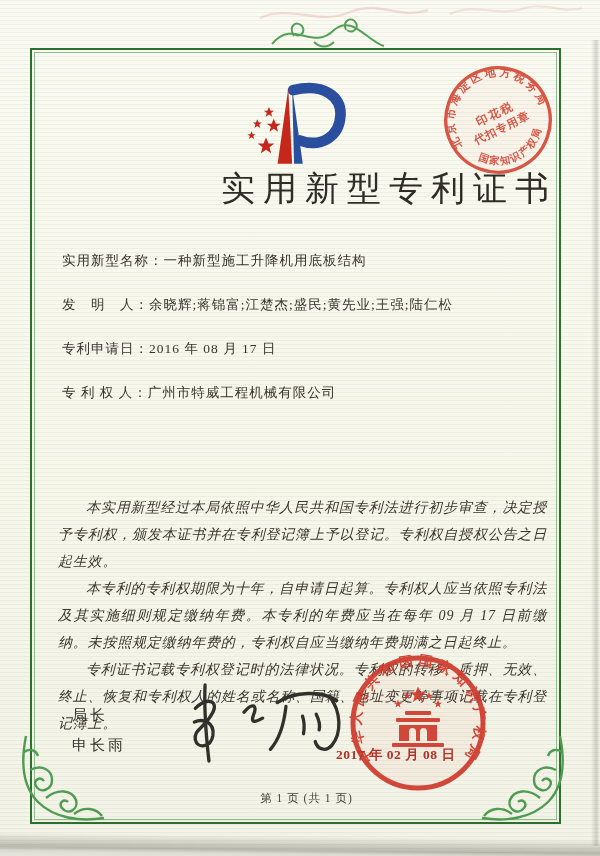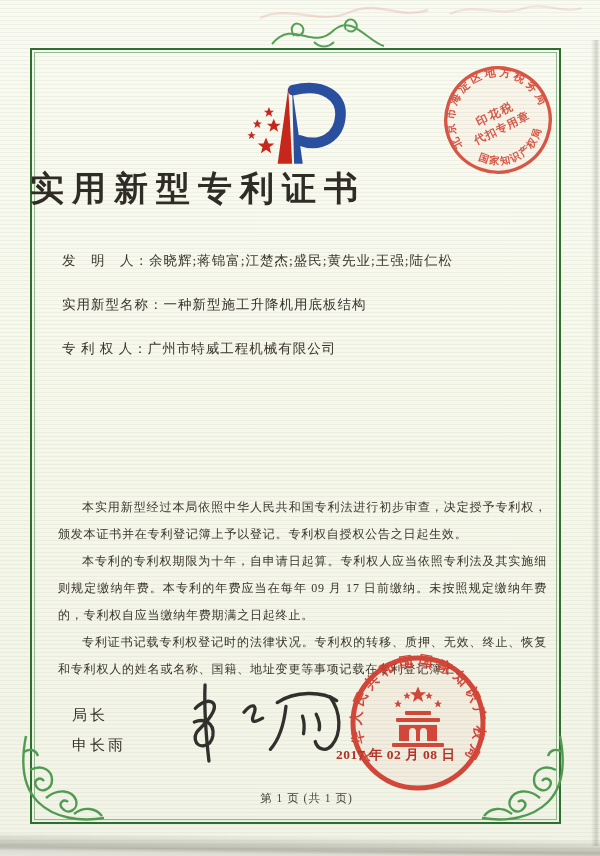--- a/index.html
+++ b/index.html
@@ -16,29 +16,29 @@
     transform:rotate(.7deg);}
   .paper-edge-right{position:absolute;top:40px;bottom:10px;left:591px;width:9px;
     background:linear-gradient(90deg,rgba(0,0,0,0),rgba(100,100,90,.25) 60%,rgba(0,0,0,0));}
   
   .frame{position:absolute;left:30px;top:48px;width:527px;height:772px;
     border:2px solid #2e6e31;}
   .frame-inner{position:absolute;inset:2px;border:1px solid #8cbb8c;}
   
   .cert-no{position:absolute;left:55px;top:86px;font-size:13.5px;letter-spacing:1.5px;color:#3d3b33;}
   .logo{position:absolute;left:238px;top:80px;width:116px;height:88px;}
-  .title{position:absolute;left:30px;width:527px;top:166px;text-align:left;
-    font-size:34px;font-weight:bold;letter-spacing:8px;color:#2f2c26;}
+  .title{position:absolute;left:30px;width:527px;top:166px;text-align:right;
+    font-size:34px;font-weight:normal;letter-spacing:8px;color:#2f2c26;}
   
   .fields{position:absolute;left:62px;top:252px;width:470px;font-size:13.5px;color:#39352d;letter-spacing:1px;}
   .field-row{height:44px;white-space:nowrap;}
   .field-label{font-weight:500;}
   
-  .body-text{position:absolute;left:58px;top:494px;width:489px;font-size:12px;
-    line-height:27px;color:#39352d;letter-spacing:.8px;text-align:justify;}
+  .body-text{position:absolute;left:58px;top:494px;width:489px;font-size:14px;
+    line-height:27px;color:#39352d;letter-spacing:.8px;text-align:justify;font-style:italic;}
   .body-text p{margin:0;text-indent:2em;}
   
   .issuer{position:absolute;left:72px;top:700px;font-size:15px;line-height:30px;letter-spacing:3px;color:#34312b;}
   .signature{position:absolute;left:168px;top:676px;width:195px;height:94px;}
   
   .tax-seal{position:absolute;left:440px;top:62px;width:116px;height:116px;transform:rotate(-26deg);opacity:.88;}
   .main-seal{position:absolute;left:347px;top:652px;width:142px;height:142px;opacity:.92;}
   .seal-date{position:absolute;left:336px;top:746px;width:170px;font-size:13.5px;font-weight:bold;
     letter-spacing:.5px;color:#b13227;}
   .footer-page{position:absolute;left:30px;top:791px;width:527px;text-align:center;
@@ -104,22 +104,23 @@
       <use href="#star" transform="translate(20,45) scale(0.5)"></use>
       <use href="#star" transform="translate(37,47) scale(0.75)"></use>
       <use href="#star" transform="translate(14,57) scale(0.45)"></use>
       <use href="#star" transform="translate(29,68) scale(0.9)"></use>
     </g>
   </svg>
 
   <div class="title">实用新型专利证书</div>
 
   <div class="fields">
+    <div class="field-row"><span class="field-label">实用新型名称：</span><span>一种新型施工升降机用底板结构</span></div>
     <div class="field-row"><span class="field-label">发　明　人：</span><span>余晓辉;蒋锦富;江楚杰;盛民;黄先业;王强;陆仁松</span></div>
-    <div class="field-row"><span class="field-label">实用新型名称：</span><span>一种新型施工升降机用底板结构</span></div>
+    <div class="field-row"><span class="field-label">专利申请日：</span><span>2016 年 08 月 17 日</span></div>
     <div class="field-row"><span class="field-label">专 利 权 人：</span><span>广州市特威工程机械有限公司</span></div>
   </div>
 
   <div class="body-text">
     <p>本实用新型经过本局依照中华人民共和国专利法进行初步审查，决定授予专利权，颁发本证书并在专利登记簿上予以登记。专利权自授权公告之日起生效。</p>
     <p>本专利的专利权期限为十年，自申请日起算。专利权人应当依照专利法及其实施细则规定缴纳年费。本专利的年费应当在每年 09 月 17 日前缴纳。未按照规定缴纳年费的，专利权自应当缴纳年费期满之日起终止。</p>
     <p>专利证书记载专利权登记时的法律状况。专利权的转移、质押、无效、终止、恢复和专利权人的姓名或名称、国籍、地址变更等事项记载在专利登记簿上。</p>
   </div>
 
   <div class="issuer">

